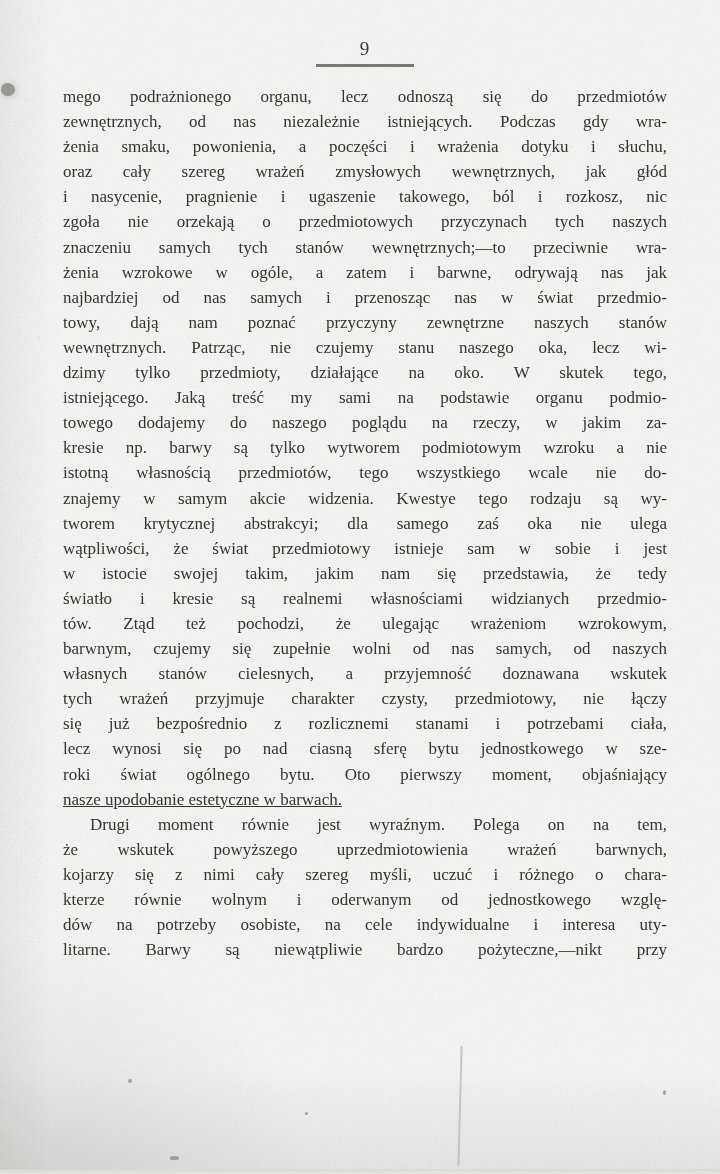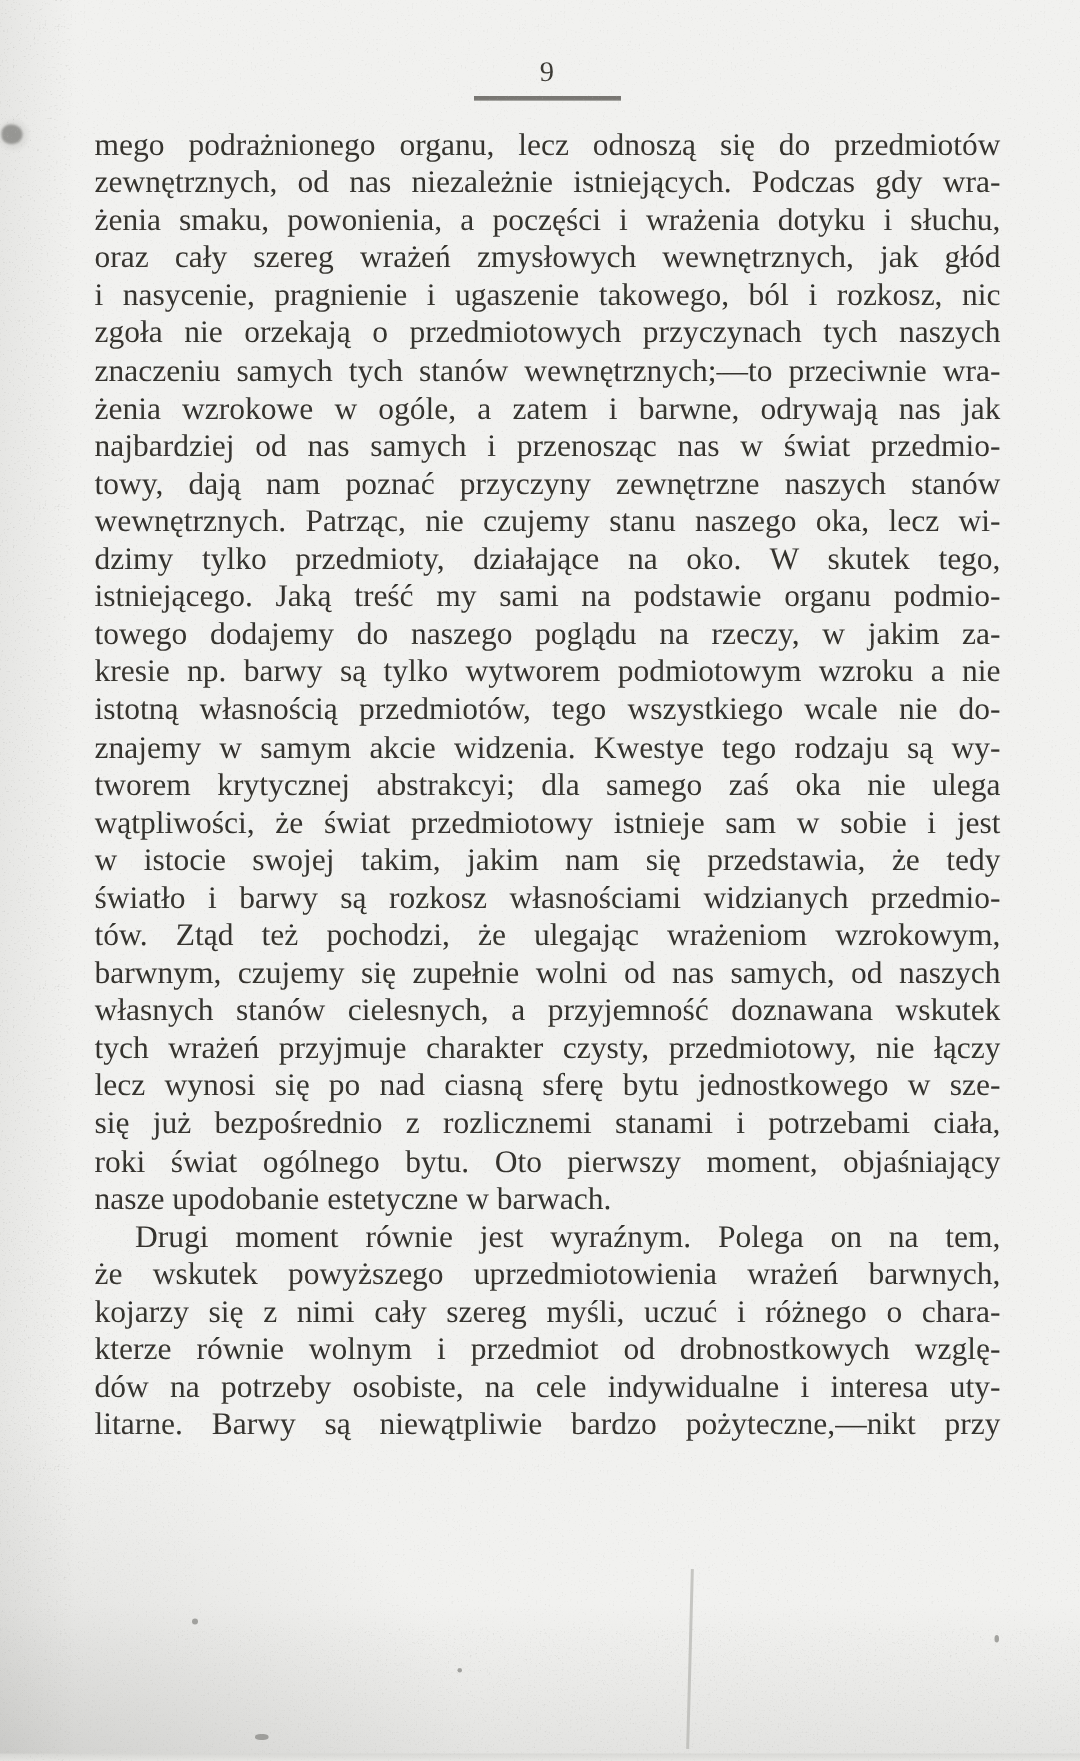--- a/index.html
+++ b/index.html
@@ -32,36 +32,37 @@
   .header-rule {
     width: 98px; height: 2px;
     margin: 4px auto 0 auto;
     background: #787672;
     border-bottom: 1px solid rgba(130,128,124,0.55);
   }
   .text-block {
     position: absolute;
     top: 84px; left: 63px;
     width: 604px;
-    font-size: 21px;
+    font-size: 17px;
     line-height: 25.1px;
     text-rendering: optimizeLegibility;
   }
   .para { margin: 0; }
   .line {
     text-align: justify;
     -moz-text-align-last: justify;
     text-align-last: justify;
     white-space: normal;
     overflow: hidden;
     height: 25.1px;
   }
   .line-end {
     -moz-text-align-last: left;
     text-align-last: left;
+    text-decoration: underline;
   }
   .para-indent .line:first-child { text-indent: 27px; }
 
   
   .ink-blob {
     position: absolute; left: 1px; top: 83px;
     width: 14px; height: 13px;
     background: #8d8d8a;
     border-radius: 50% 60% 55% 50%;
     filter: blur(0.7px);
@@ -122,35 +123,35 @@
         <div class="line">wewnętrznych. Patrząc, nie czujemy stanu naszego oka, lecz wi-</div>
         <div class="line">dzimy tylko przedmioty, działające na oko. W skutek tego,</div>
         <div class="line">istniejącego.  Jaką treść my sami na podstawie organu podmio-</div>
         <div class="line">towego dodajemy do naszego poglądu na rzeczy, w jakim za-</div>
         <div class="line">kresie np. barwy są tylko wytworem podmiotowym wzroku a nie</div>
         <div class="line">istotną własnością przedmiotów, tego wszystkiego wcale nie do-</div>
         <div class="line">znajemy w samym akcie widzenia. Kwestye tego rodzaju są wy-</div>
         <div class="line">tworem krytycznej abstrakcyi; dla samego zaś oka nie ulega</div>
         <div class="line">wątpliwości, że świat przedmiotowy istnieje sam w sobie i jest</div>
         <div class="line">w istocie swojej takim, jakim nam się przedstawia, że tedy</div>
-        <div class="line">światło i barwy są rozkosz własnościami widzianych przedmio-</div>
+        <div class="line">światło i kresie są realnemi własnościami widzianych przedmio-</div>
         <div class="line">tów.  Ztąd też pochodzi, że ulegając wrażeniom wzrokowym,</div>
         <div class="line">barwnym, czujemy się zupełnie wolni od nas samych, od naszych</div>
         <div class="line">własnych stanów cielesnych, a przyjemność doznawana wskutek</div>
         <div class="line">tych wrażeń przyjmuje charakter czysty, przedmiotowy, nie łączy</div>
+        <div class="line">się już bezpośrednio z rozlicznemi stanami i potrzebami ciała,</div>
         <div class="line">lecz wynosi się po nad ciasną sferę bytu jednostkowego w sze-</div>
-        <div class="line">się już bezpośrednio z rozlicznemi stanami i potrzebami ciała,</div>
         <div class="line">roki świat ogólnego bytu.  Oto pierwszy moment, objaśniający</div>
         <div class="line line-end">nasze upodobanie estetyczne w barwach.</div>
       </div>
       <div class="para para-indent">
         <div class="line">Drugi moment równie jest wyraźnym.  Polega on na tem,</div>
         <div class="line">że wskutek powyższego uprzedmiotowienia wrażeń barwnych,</div>
         <div class="line">kojarzy się z nimi cały szereg myśli, uczuć i różnego o chara-</div>
-        <div class="line">kterze równie wolnym i przedmiot od drobnostkowych wzglę-</div>
+        <div class="line">kterze równie wolnym i oderwanym od jednostkowego wzglę-</div>
         <div class="line">dów na potrzeby osobiste, na cele indywidualne i interesa uty-</div>
         <div class="line">litarne.  Barwy są niewątpliwie bardzo pożyteczne,—nikt przy</div>
       </div>
     </div>
 
   <div class="ink-blob-halo"></div>
   <div class="ink-blob"></div>
   <div class="scratch-streak"></div>
   <div class="speck speck-a"></div>
   <div class="speck speck-b"></div>

